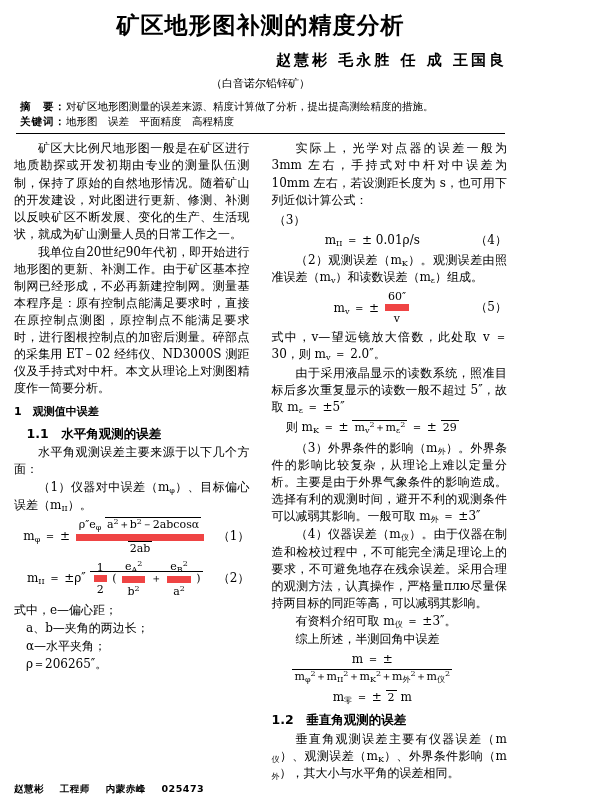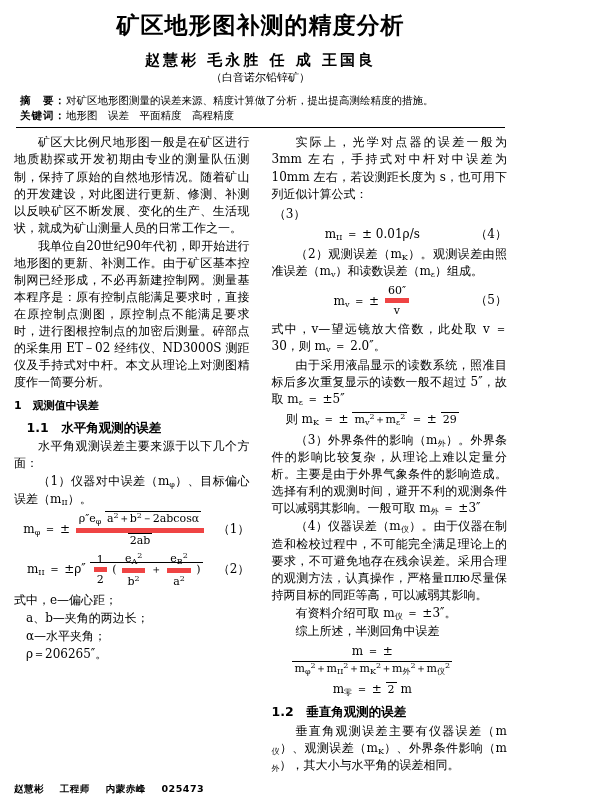--- a/index.html
+++ b/index.html
@@ -23,24 +23,25 @@
   .title {
     text-align: center;
     font-family: "DejaVu Serif", "Liberation Serif", serif;
     font-size: 23px;
     font-weight: bold;
     letter-spacing: 1px;
     margin-top: 4px;
     margin-bottom: 10px;
   }
   .authors {
-    text-align: center;
+    text-align: right;
     font-size: 15px;
     font-weight: bold;
     letter-spacing: 3px;
+    margin-bottom: 6px;
   }
   .affiliation {
     text-align: center;
     font-size: 11px;
     margin-bottom: 8px;
   }
   .abstract-block {
     font-size: 10.5px;
     line-height: 1.45;
     padding: 0 6px;
@@ -117,21 +118,21 @@
     font-size: 12px;
   }
   .frac {
     display: inline-block;
     vertical-align: middle;
     text-align: center;
     margin: 0 2px;
   }
   .frac .num {
     display: block;
-    border-bottom: 5px solid #ef4444;
+    border-bottom: 7px solid #ef4444;
     padding: 0 3px 1px 3px;
     font-size: 11px;
     line-height: 1.25;
   }
   .frac .den {
     display: block;
     padding: 1px 3px 0 3px;
     font-size: 11px;
     line-height: 1.25;
   }

